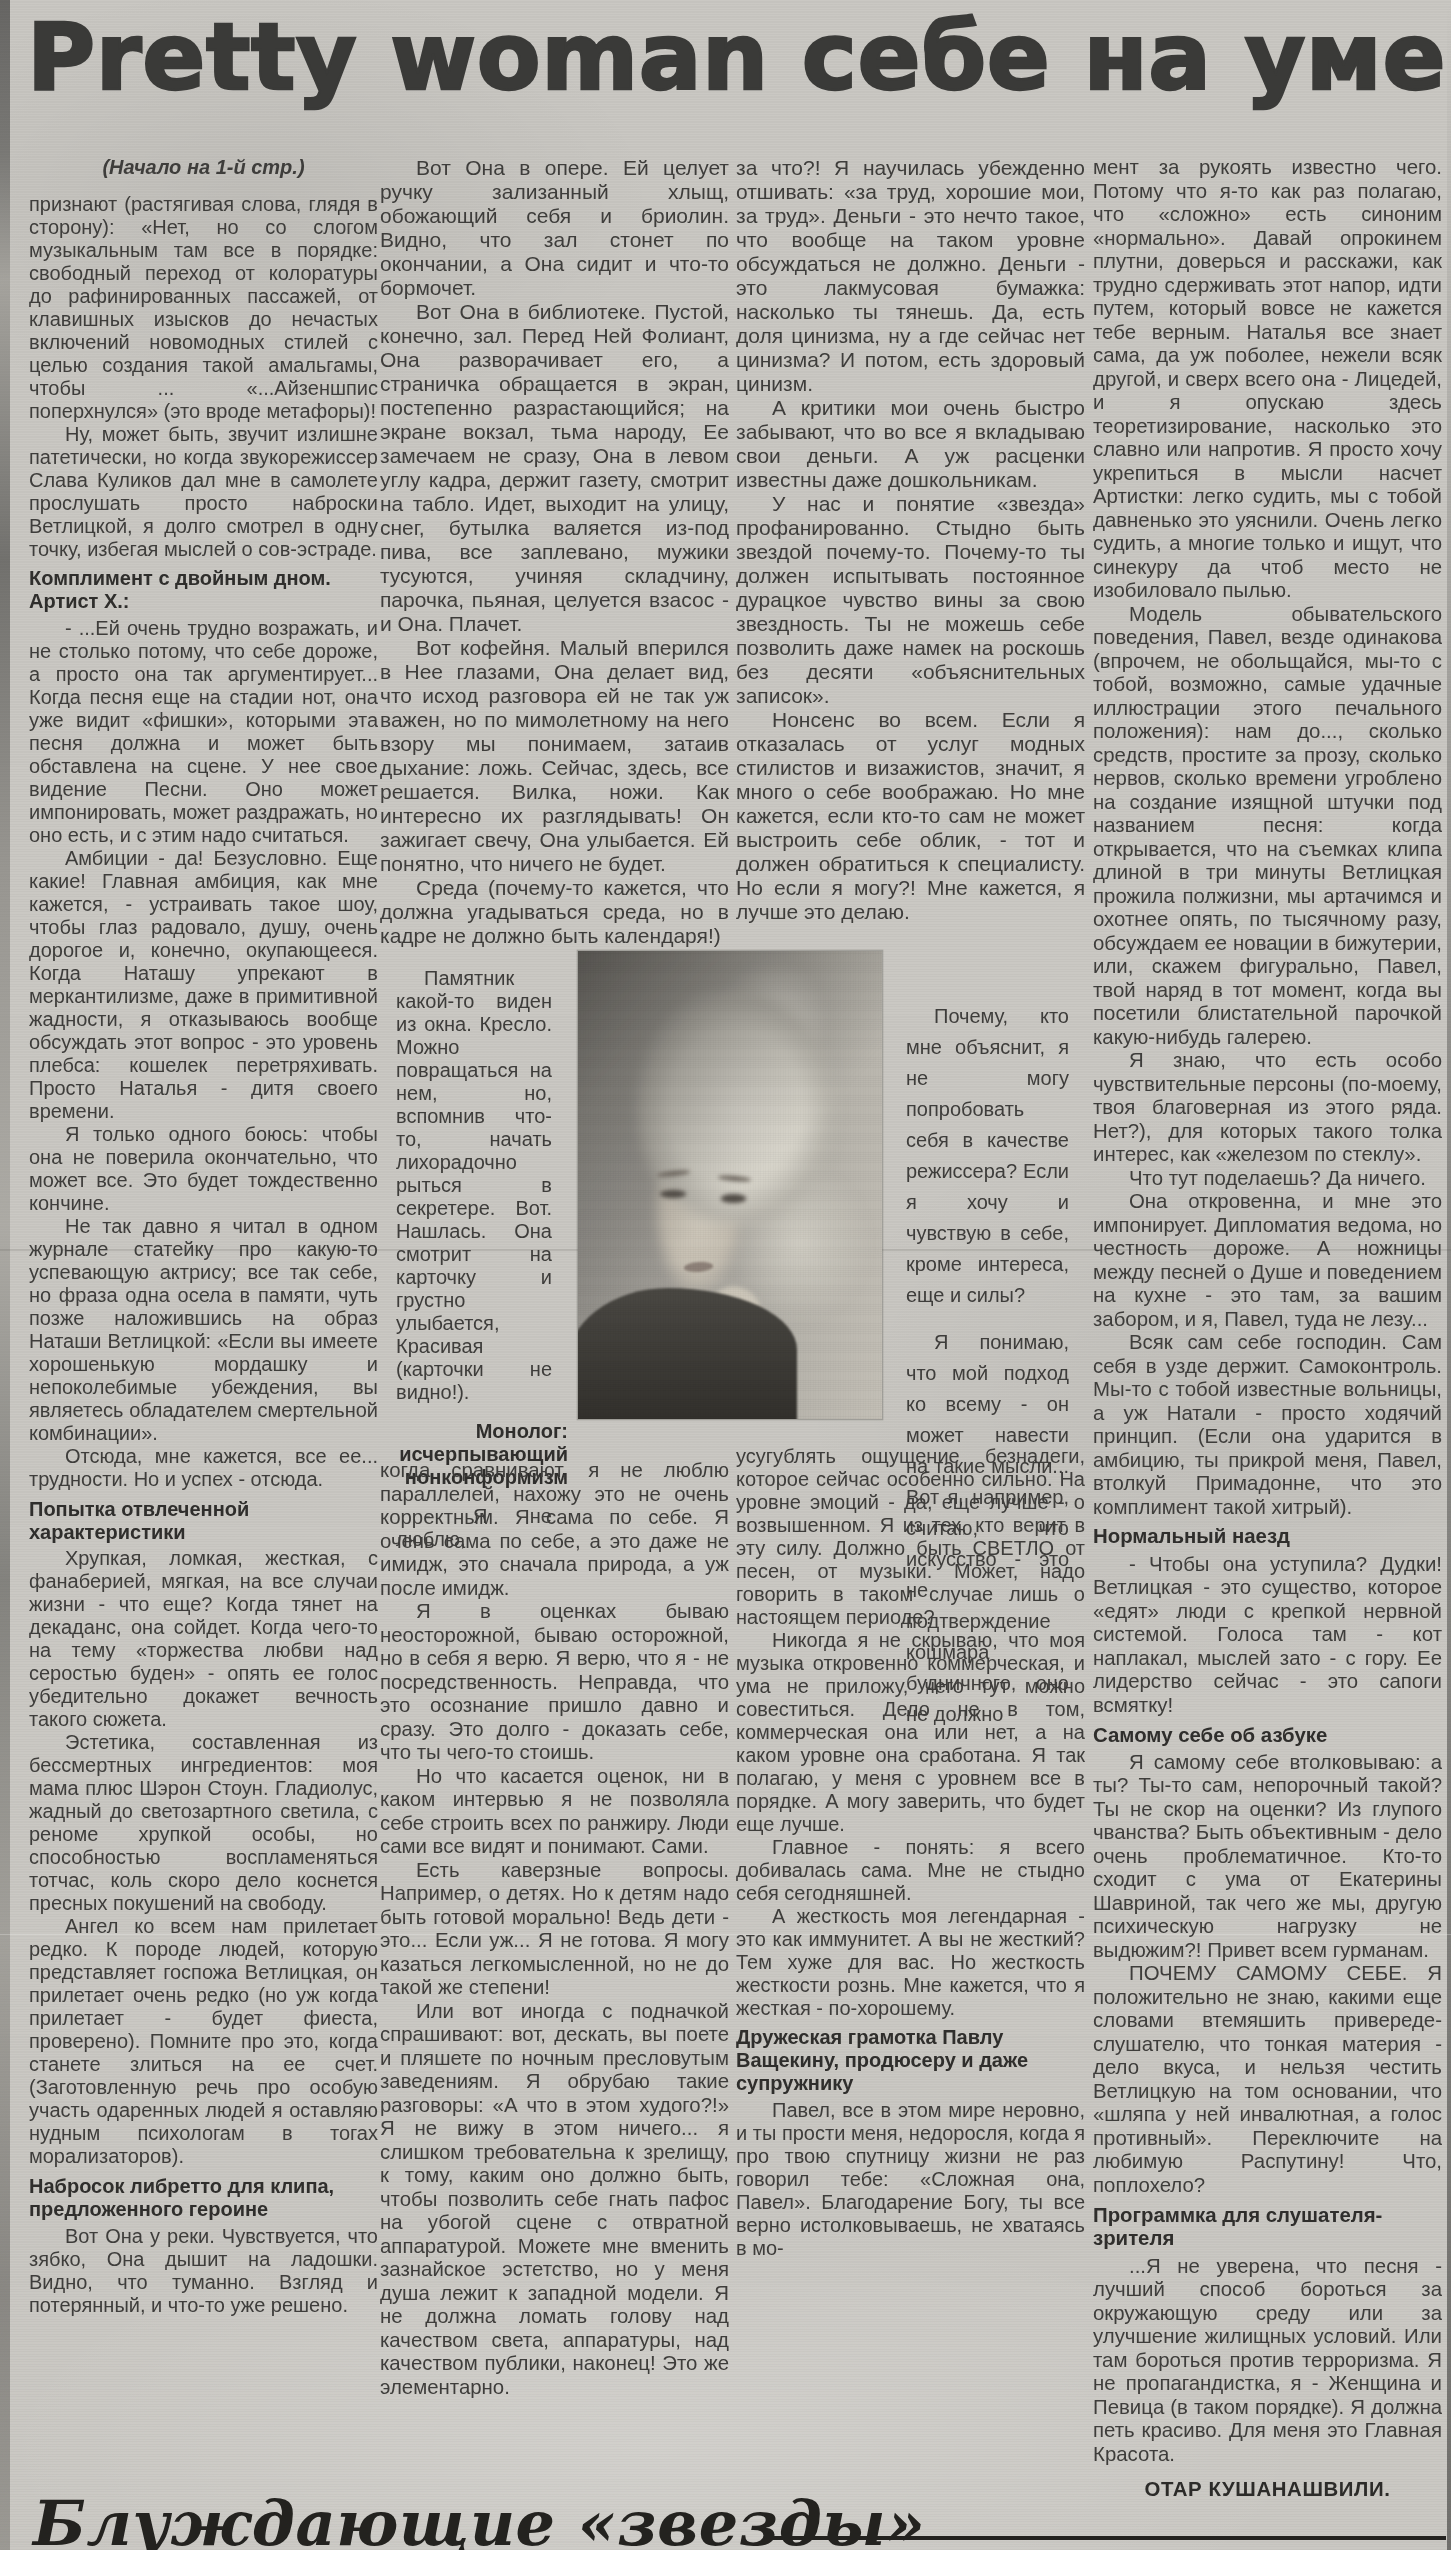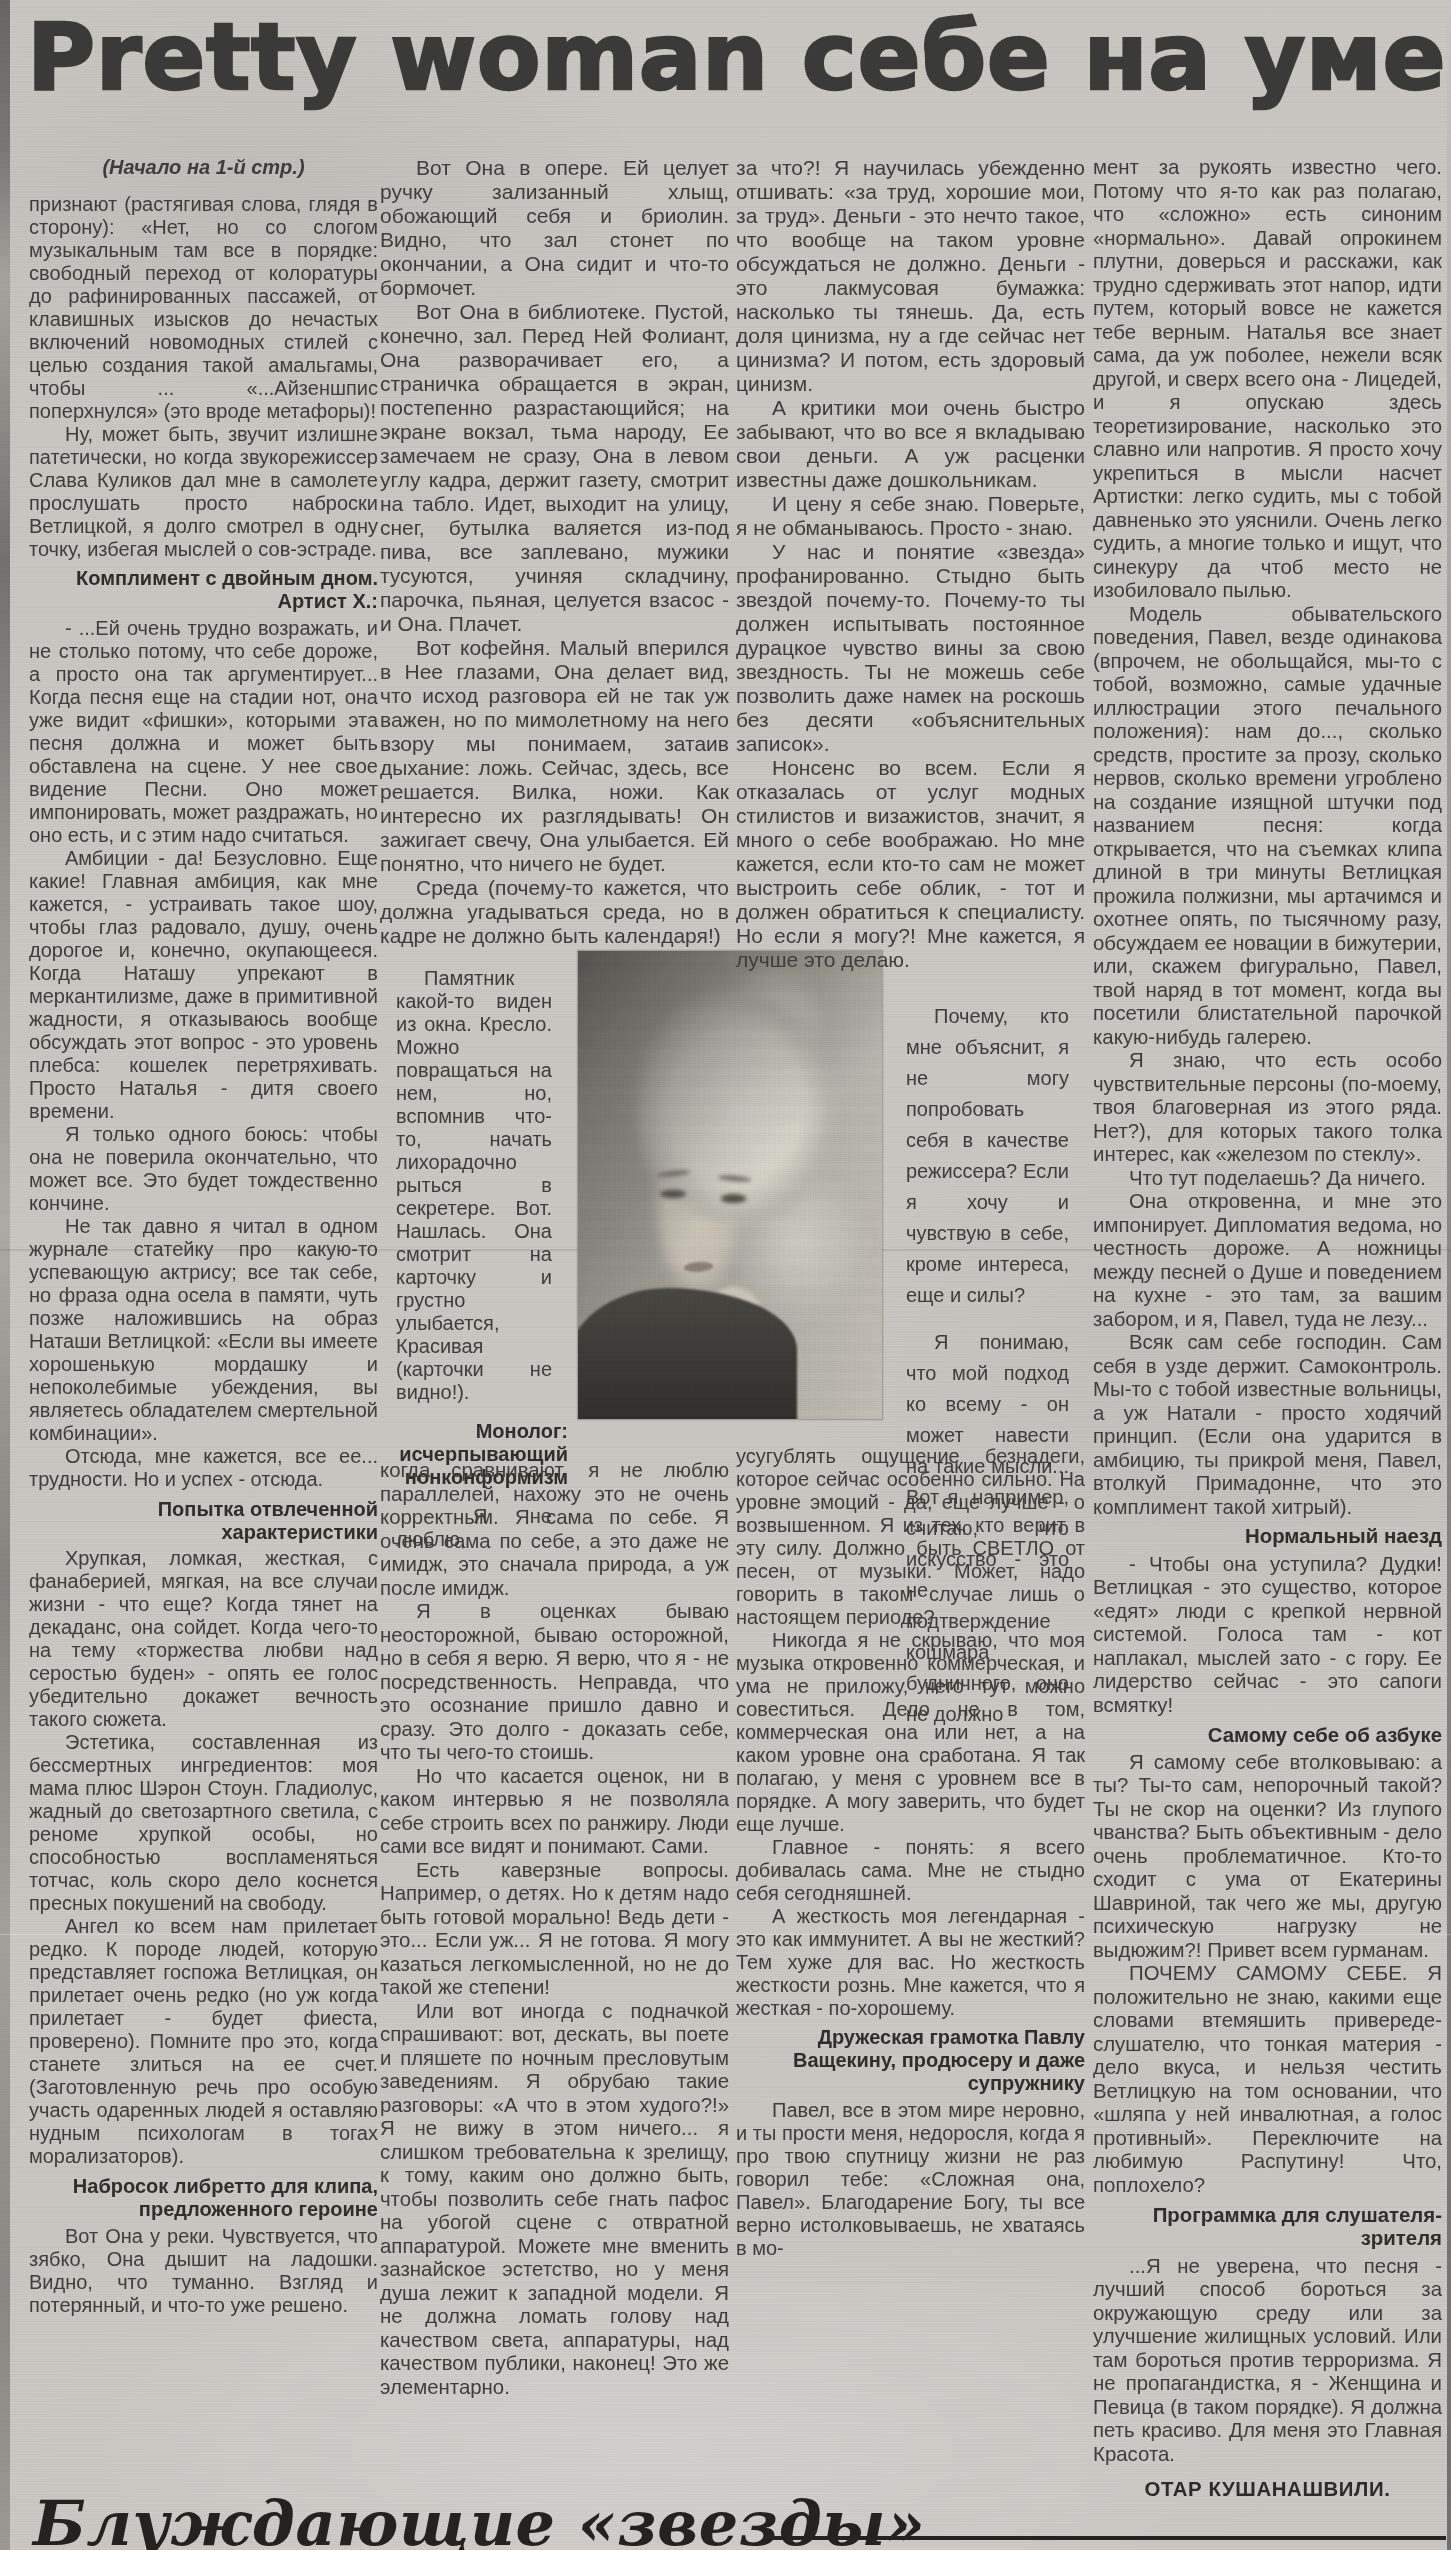--- a/index.html
+++ b/index.html
@@ -23,21 +23,21 @@
   .crease2{position:absolute;left:0;top:1934px;width:100%;height:1.3px;background:rgba(255,255,255,.25);}
 
   .title{position:absolute;left:27px;top:6.4px;width:1400px;
     font-family:"DejaVu Sans",sans-serif;font-weight:bold;font-size:93px;line-height:1.1;
     color:#3a3a38;-webkit-text-stroke:2.5px #3a3a38;letter-spacing:0.6px;white-space:nowrap;}
 
   .col{position:absolute;width:349px;text-align:justify;color:#3e3d3b;
        font-size:21px;line-height:24px;}
   .col p{margin:0;text-indent:36px;}
   .col p.cont{text-indent:0;}
-  .col .h{font-weight:bold;text-align:right;text-indent:0;margin:6.4px 0 3.8px;color:#2f2e2c;}
+  .col .h{font-weight:bold;text-align:left;text-indent:0;margin:6.4px 0 3.8px;color:#2f2e2c;}
   .note{font-style:italic;font-weight:bold;text-align:center;text-indent:0 !important;
         margin:0 0 14px !important;}
   #col1{left:29px;top:156px;font-size:20px;line-height:23px;max-height:2266px;overflow:hidden;}
   #col2a{left:380px;top:156px;height:792px;overflow:hidden;}
   #col2c{left:380px;top:1459px;font-size:20.4px;line-height:23.5px;max-height:1022px;overflow:hidden;}
   #col3a{left:736px;top:156px;max-height:824px;overflow:hidden;}
   #col3b{left:736px;top:1445px;font-size:20px;line-height:23px;max-height:1082px;overflow:hidden;}
   #col4{left:1093px;top:156px;font-size:20.4px;line-height:23.5px;max-height:2355px;overflow:hidden;}
   .narrow{position:absolute;text-align:justify;color:#3e3d3b;font-size:20px;line-height:23px;}
   .narrow p{margin:16px;text-indent:28px;}
@@ -140,21 +140,20 @@
     <div class="eye r"></div>
     <div class="lips"></div>
     <div class="hand"></div>
     <div class="sweater"></div>
     <div class="grain"></div>
   </div>
 
   <div class="col" id="col3a">
     <p class="cont">за что?! Я научилась убежденно отшивать: «за труд, хорошие мои, за труд». Деньги - это нечто такое, что вообще на таком уровне обсуждаться не должно. Деньги - это лакмусовая бумажка: насколько ты тянешь. Да, есть доля цинизма, ну а где сейчас нет цинизма? И потом, есть здоровый цинизм.</p>
     <p>А критики мои очень быстро забывают, что во все я вкладываю свои деньги. А уж расценки известны даже дошкольникам.</p>
-    <p>И цену я себе знаю. Поверьте, я не обманываюсь. Просто - знаю.</p>
     <p>У нас и понятие «звезда» профанированно. Стыдно быть звездой почему-то. Почему-то ты должен испытывать постоянное дурацкое чувство вины за свою звездность. Ты не можешь себе позволить даже намек на роскошь без десяти «объяснительных записок».</p>
     <p>Нонсенс во всем. Если я отказалась от услуг модных стилистов и визажистов, значит, я много о себе воображаю. Но мне кажется, если кто-то сам не может выстроить себе облик, - тот и должен обратиться к специалисту. Но если я могу?! Мне кажется, я лучше это делаю.</p>
   </div>
 
   <div class="narrow" id="col3n">
     <p>Почему, кто мне объяснит, я не могу попробовать себя в качестве режиссера? Если я хочу и чувствую в себе, кроме интереса, еще и силы?</p>
     <p>Я понимаю, что мой подход ко всему - он может навести на такие мысли... Вот я, например, считаю, что искусство - это не подтверждение кошмара будничного, оно не должно</p>
   </div>
 
   <div class="col" id="col3b">

